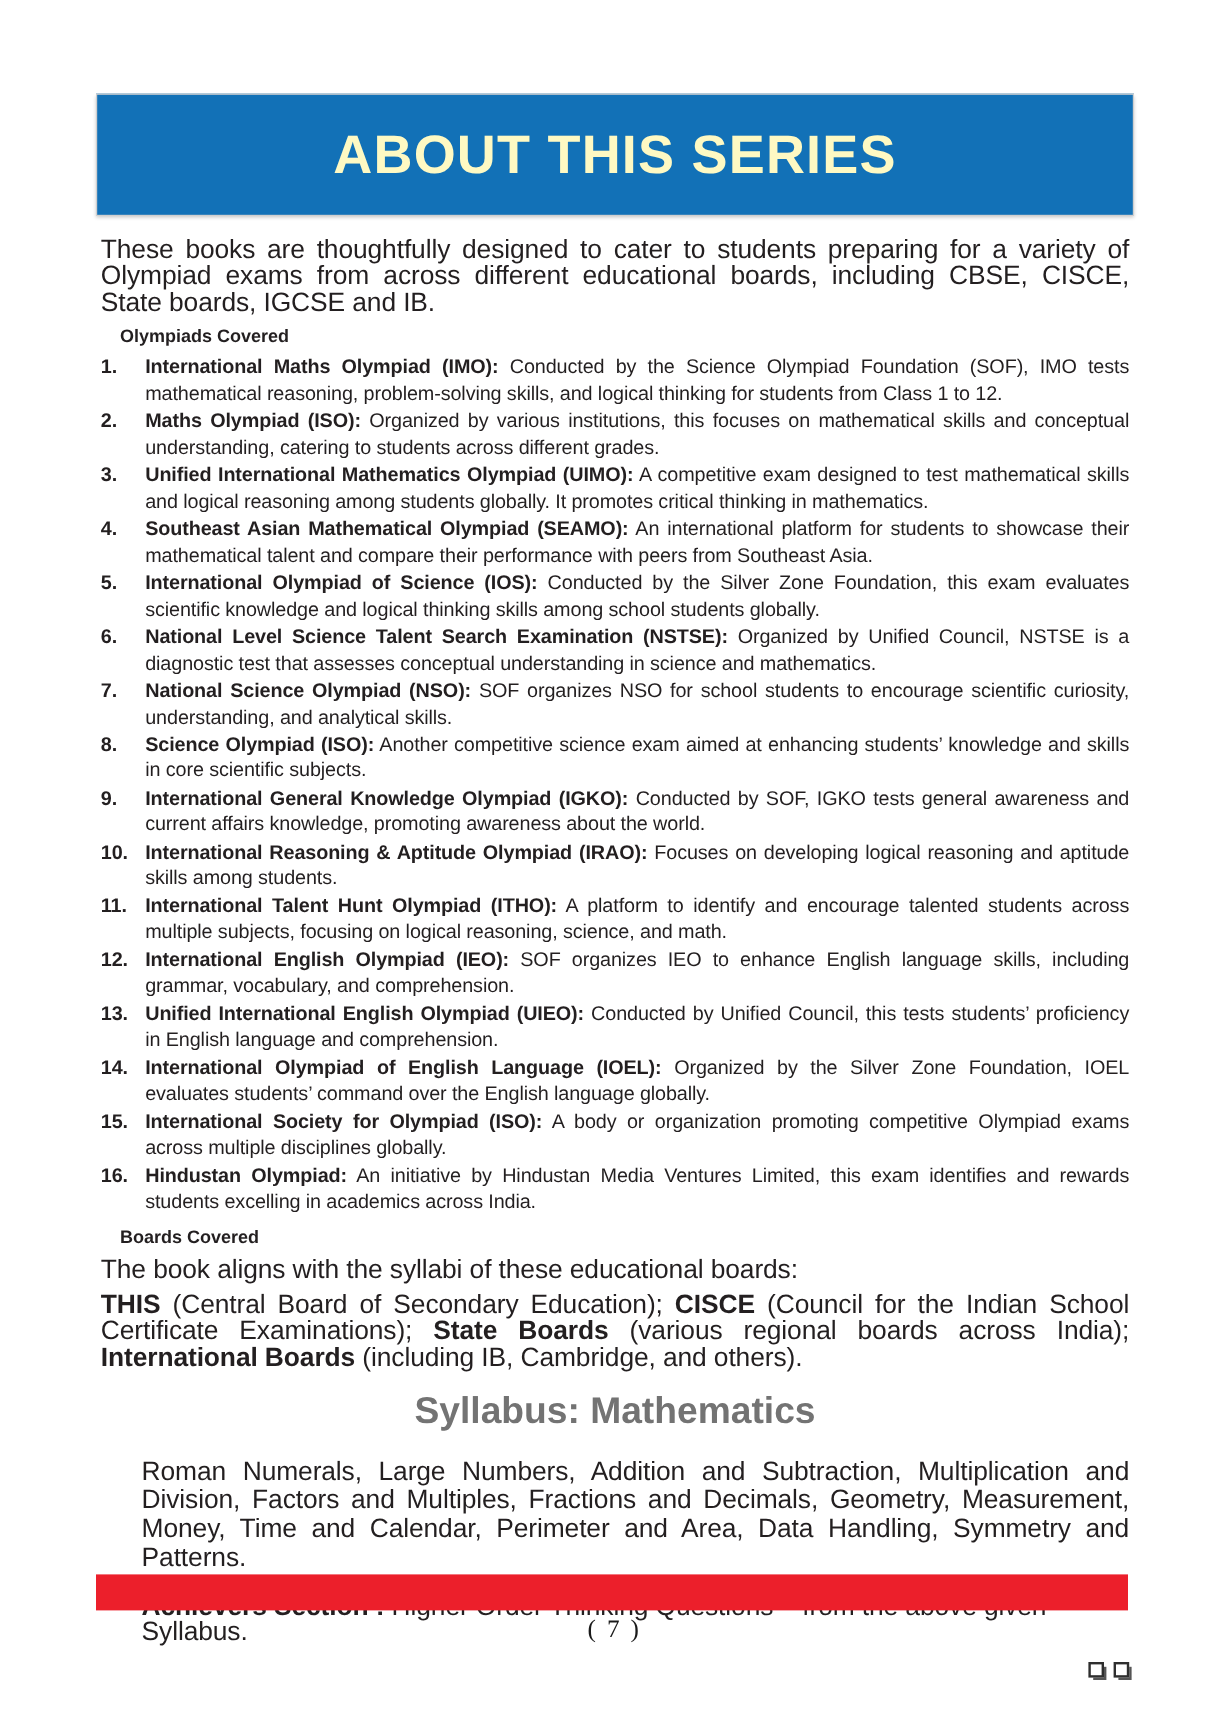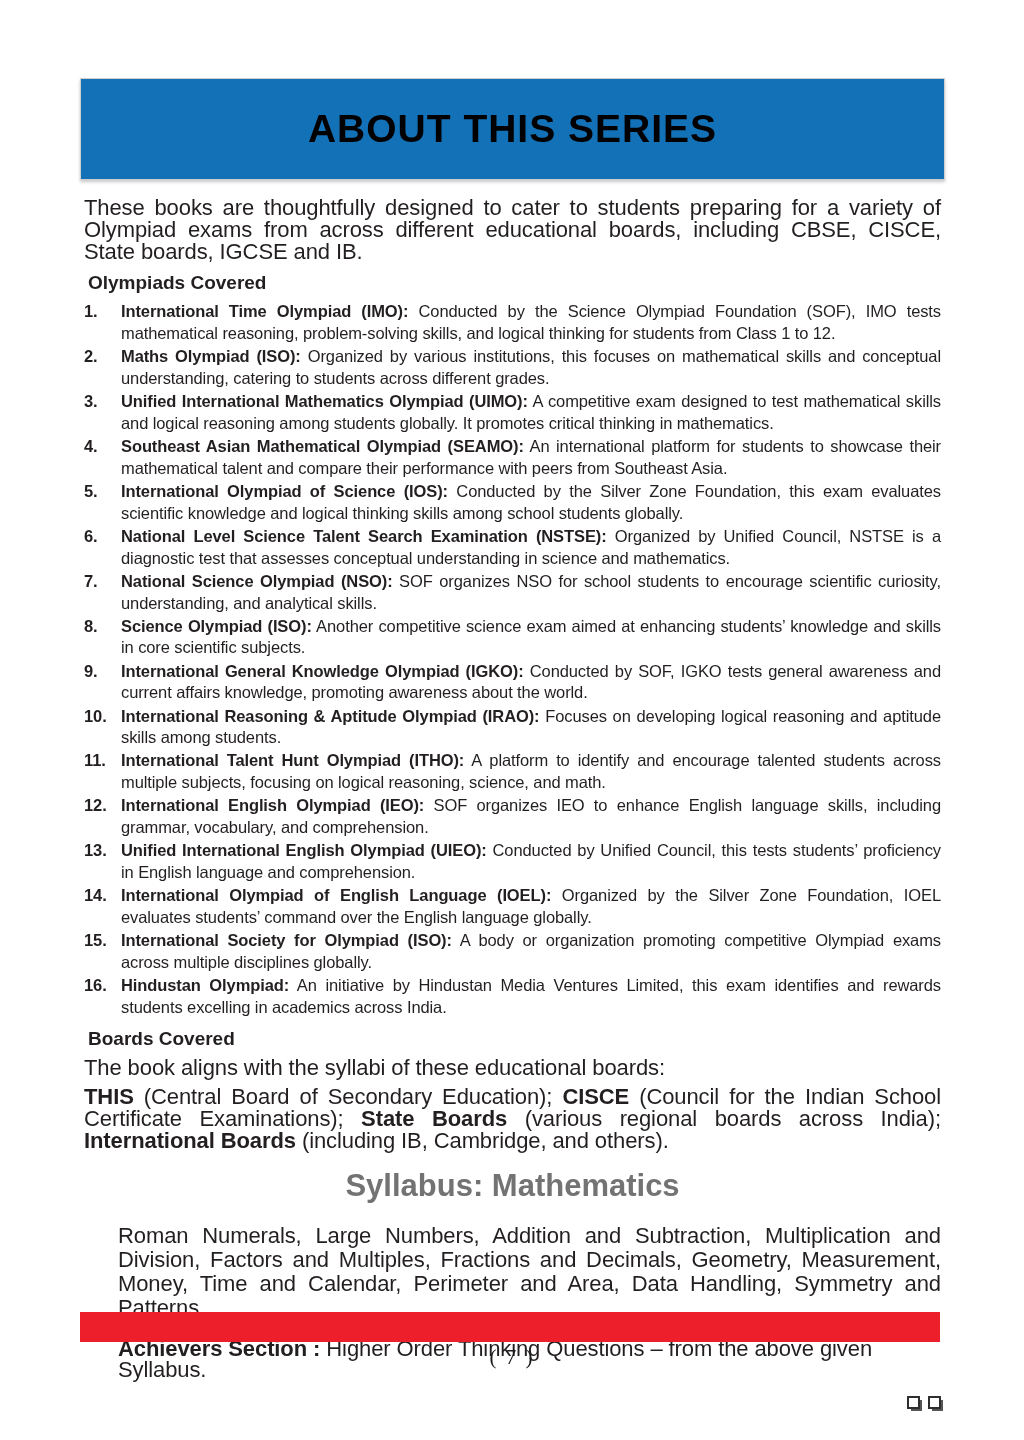--- a/index.html
+++ b/index.html
@@ -8,26 +8,26 @@
     width:1024px;height:1440px;position:relative;background:#ffffff;
     font-family:"Liberation Sans",sans-serif;color:#231f20;overflow:hidden;
   }
   .content{position:absolute;left:84px;top:0;width:857px;}
   .banner{
     margin:78px -4px 0;height:100px;background:#1271b7;
     border:1px solid #cfcfcf;box-shadow:0 2px 3px rgba(0,0,0,.22);
     display:flex;align-items:center;justify-content:center;
   }
   .banner-title{
-    color:#000000;font-size:39px;font-weight:bold;letter-spacing:1px;margin:1px;
+    color:#fef9c3;font-size:45px;font-weight:bold;letter-spacing:1px;margin:1px;
     font-family:"Liberation Sans",sans-serif;
   }
   .body-text{font-size:22px;line-height:21.8px;letter-spacing:-0.1px;}
   .intro{margin:17px 0 0;text-align:justify;}
-  .section-heading{font-weight:bold;font-size:19px;margin:10px 4px 0;}
+  .section-heading{font-weight:bold;font-size:15px;margin:10px 16px 0;}
   ol.olympiad-list{list-style:none;margin:7px 0 0;padding:0;}
   ol.olympiad-list li{
     position:relative;padding-left:37px;text-align:justify;
     font-size:16.5px;line-height:21.7px;letter-spacing:-0.1px;margin-bottom:1.5px;
   }
   ol.olympiad-list li .num{position:absolute;left:0;top:0;font-weight:bold;}
   .boards-intro{margin:7px 0 0;}
   .boards-para{margin:7px 0 0;text-align:justify;}
   .syllabus-title{
     text-align:center;font-size:31px;font-weight:bold;color:#737373;margin:16px 0 0;
@@ -53,21 +53,21 @@
 
   <div class="banner" style="background: rgb(18, 113, 183);">
     <h1 class="banner-title">ABOUT THIS SERIES</h1>
   </div>
 
   <p class="intro body-text">These books are thoughtfully designed to cater to students preparing for a variety of Olympiad exams from across different educational boards, including CBSE, CISCE, State boards, IGCSE and IB.</p>
 
   <p class="section-heading">Olympiads Covered</p>
 
   <ol class="olympiad-list">
-      <li><span class="num">1.</span><b>International Time Olympiad (IMO):</b><span> Conducted by the Science Olympiad Foundation (SOF), IMO tests mathematical reasoning, problem-solving skills, and logical thinking for students from Class 1 to 12.</span></li>
+      <li><span class="num">1.</span><b>International Maths Olympiad (IMO):</b><span> Conducted by the Science Olympiad Foundation (SOF), IMO tests mathematical reasoning, problem-solving skills, and logical thinking for students from Class 1 to 12.</span></li>
       <li><span class="num">2.</span><b>Maths Olympiad (ISO):</b><span> Organized by various institutions, this focuses on mathematical skills and conceptual understanding, catering to students across different grades.</span></li>
       <li><span class="num">3.</span><b>Unified International Mathematics Olympiad (UIMO):</b><span> A competitive exam designed to test mathematical skills and logical reasoning among students globally. It promotes critical thinking in mathematics.</span></li>
       <li><span class="num">4.</span><b>Southeast Asian Mathematical Olympiad (SEAMO):</b><span> An international platform for students to showcase their mathematical talent and compare their performance with peers from Southeast Asia.</span></li>
       <li><span class="num">5.</span><b>International Olympiad of Science (IOS):</b><span> Conducted by the Silver Zone Foundation, this exam evaluates scientific knowledge and logical thinking skills among school students globally.</span></li>
       <li><span class="num">6.</span><b>National Level Science Talent Search Examination (NSTSE):</b><span> Organized by Unified Council, NSTSE is a diagnostic test that assesses conceptual understanding in science and mathematics.</span></li>
       <li><span class="num">7.</span><b>National Science Olympiad (NSO):</b><span> SOF organizes NSO for school students to encourage scientific curiosity, understanding, and analytical skills.</span></li>
       <li><span class="num">8.</span><b>Science Olympiad (ISO):</b><span> Another competitive science exam aimed at enhancing students’ knowledge and skills in core scientific subjects.</span></li>
       <li><span class="num">9.</span><b>International General Knowledge Olympiad (IGKO):</b><span> Conducted by SOF, IGKO tests general awareness and current affairs knowledge, promoting awareness about the world.</span></li>
       <li><span class="num">10.</span><b>International Reasoning &amp; Aptitude Olympiad (IRAO):</b><span> Focuses on developing logical reasoning and aptitude skills among students.</span></li>
       <li><span class="num">11.</span><b>International Talent Hunt Olympiad (ITHO):</b><span> A platform to identify and encourage talented students across multiple subjects, focusing on logical reasoning, science, and math.</span></li>

